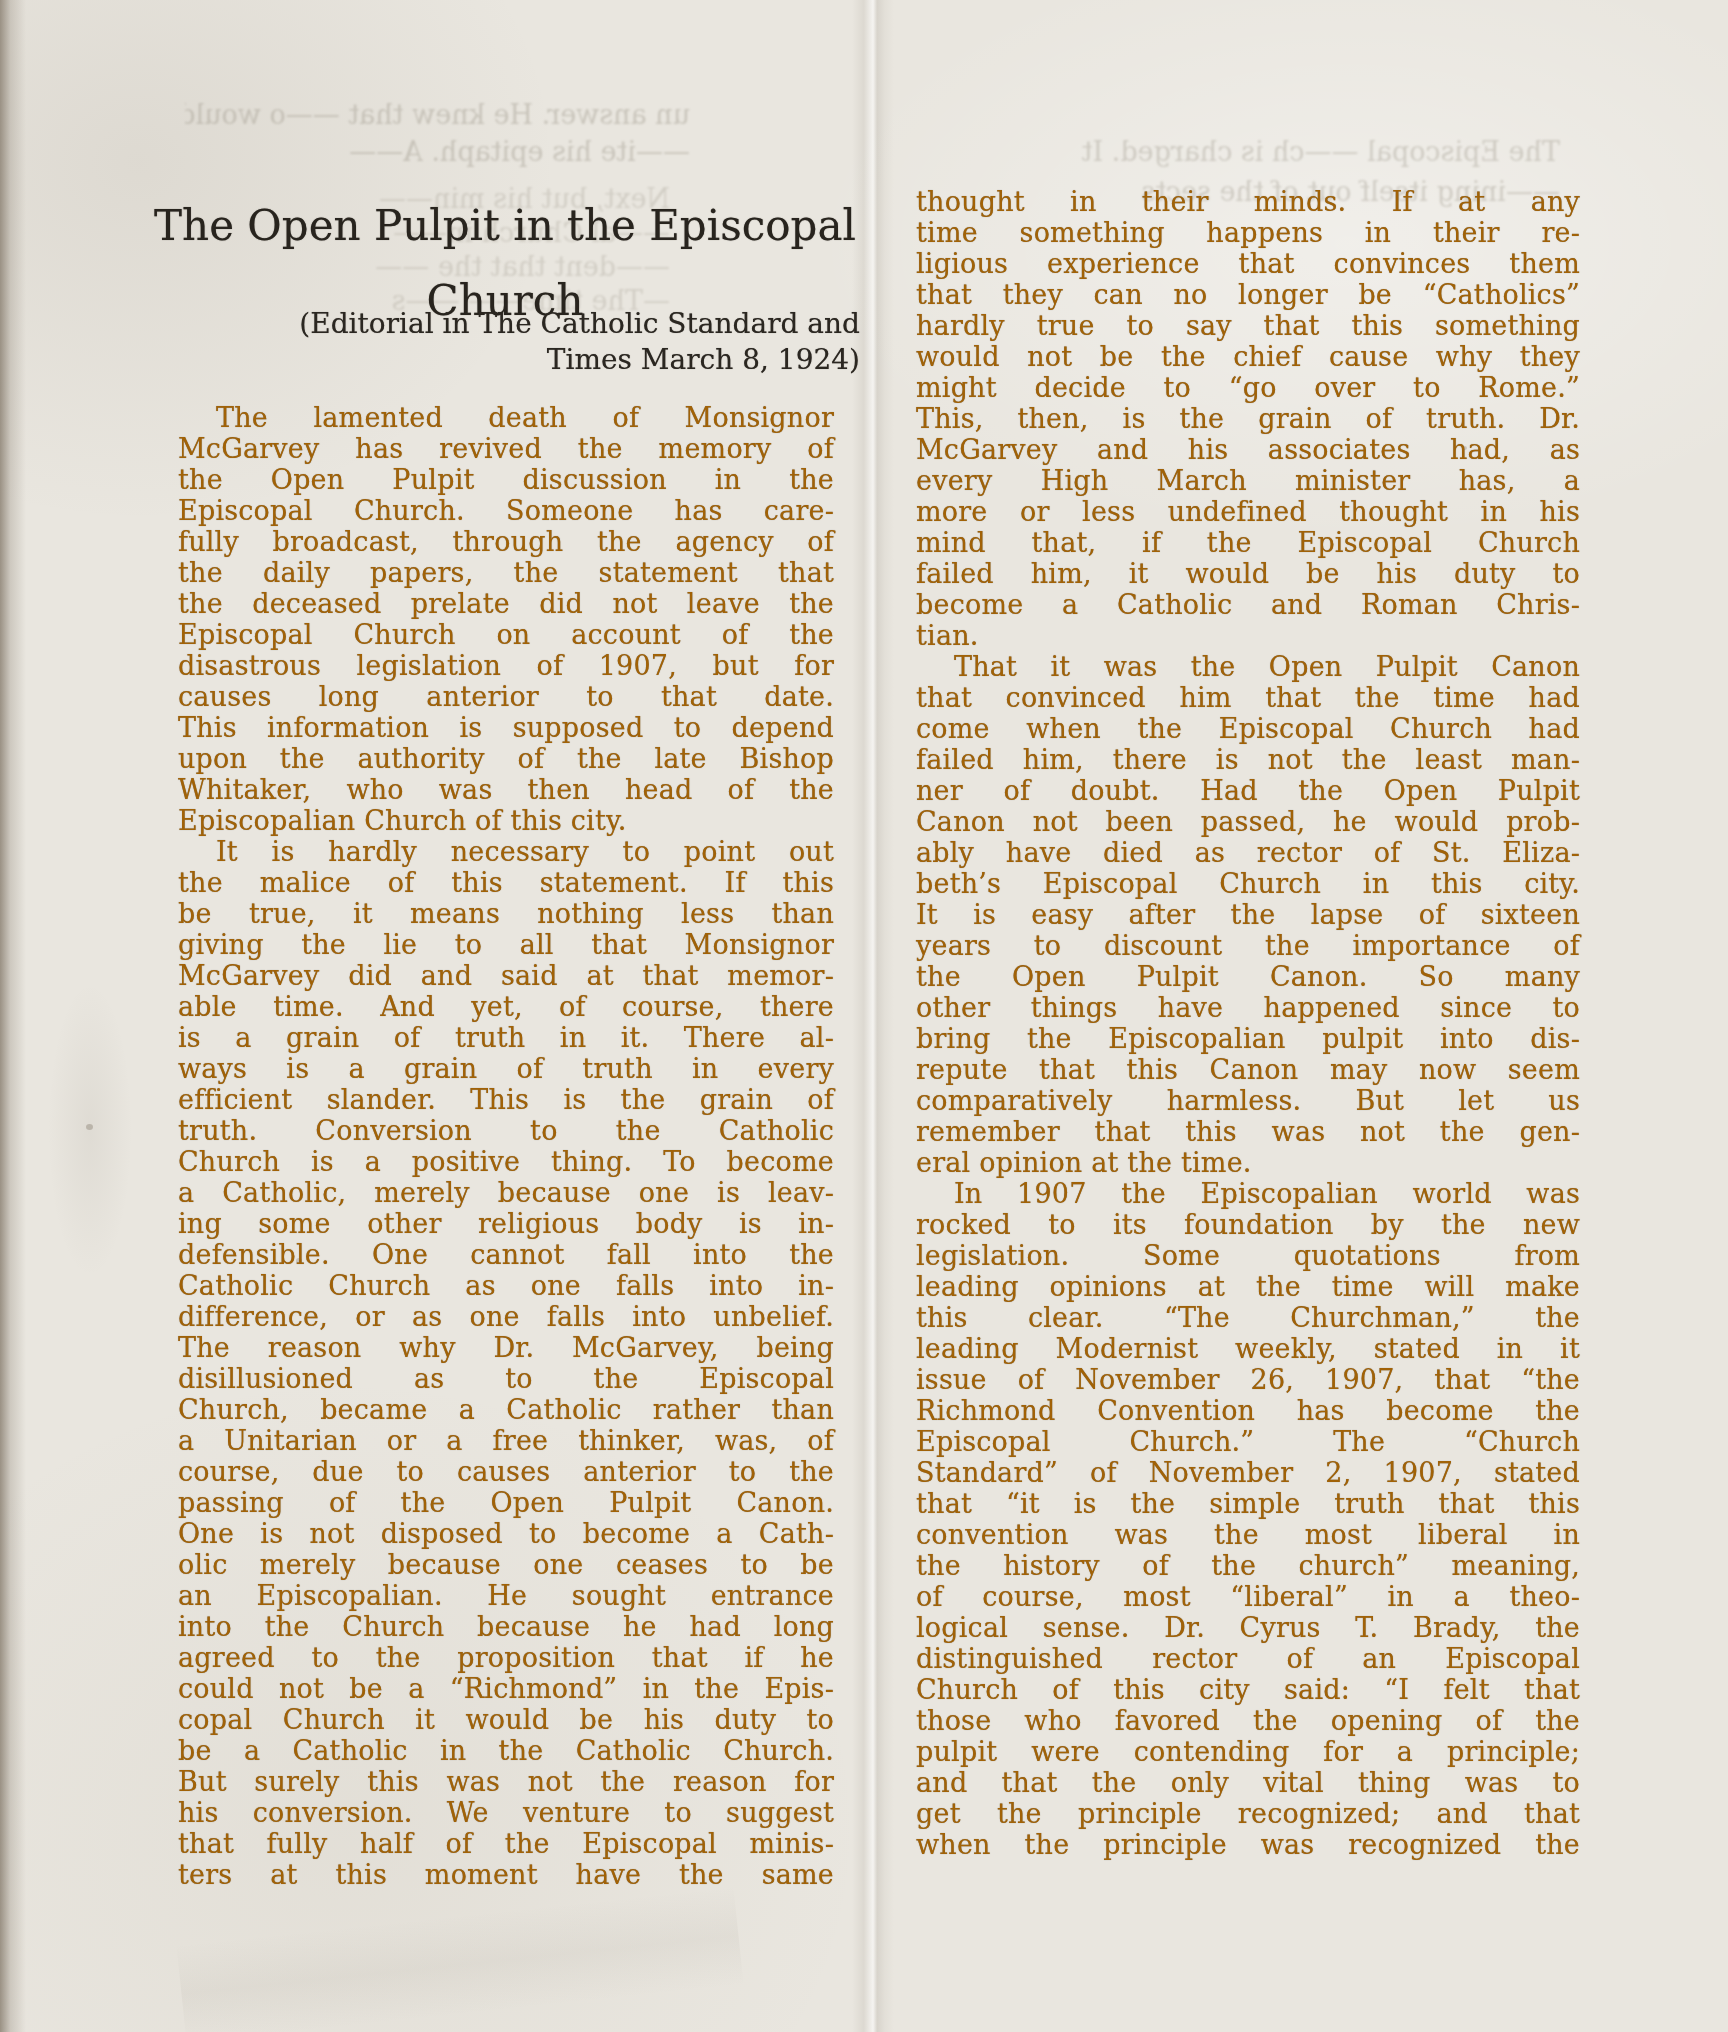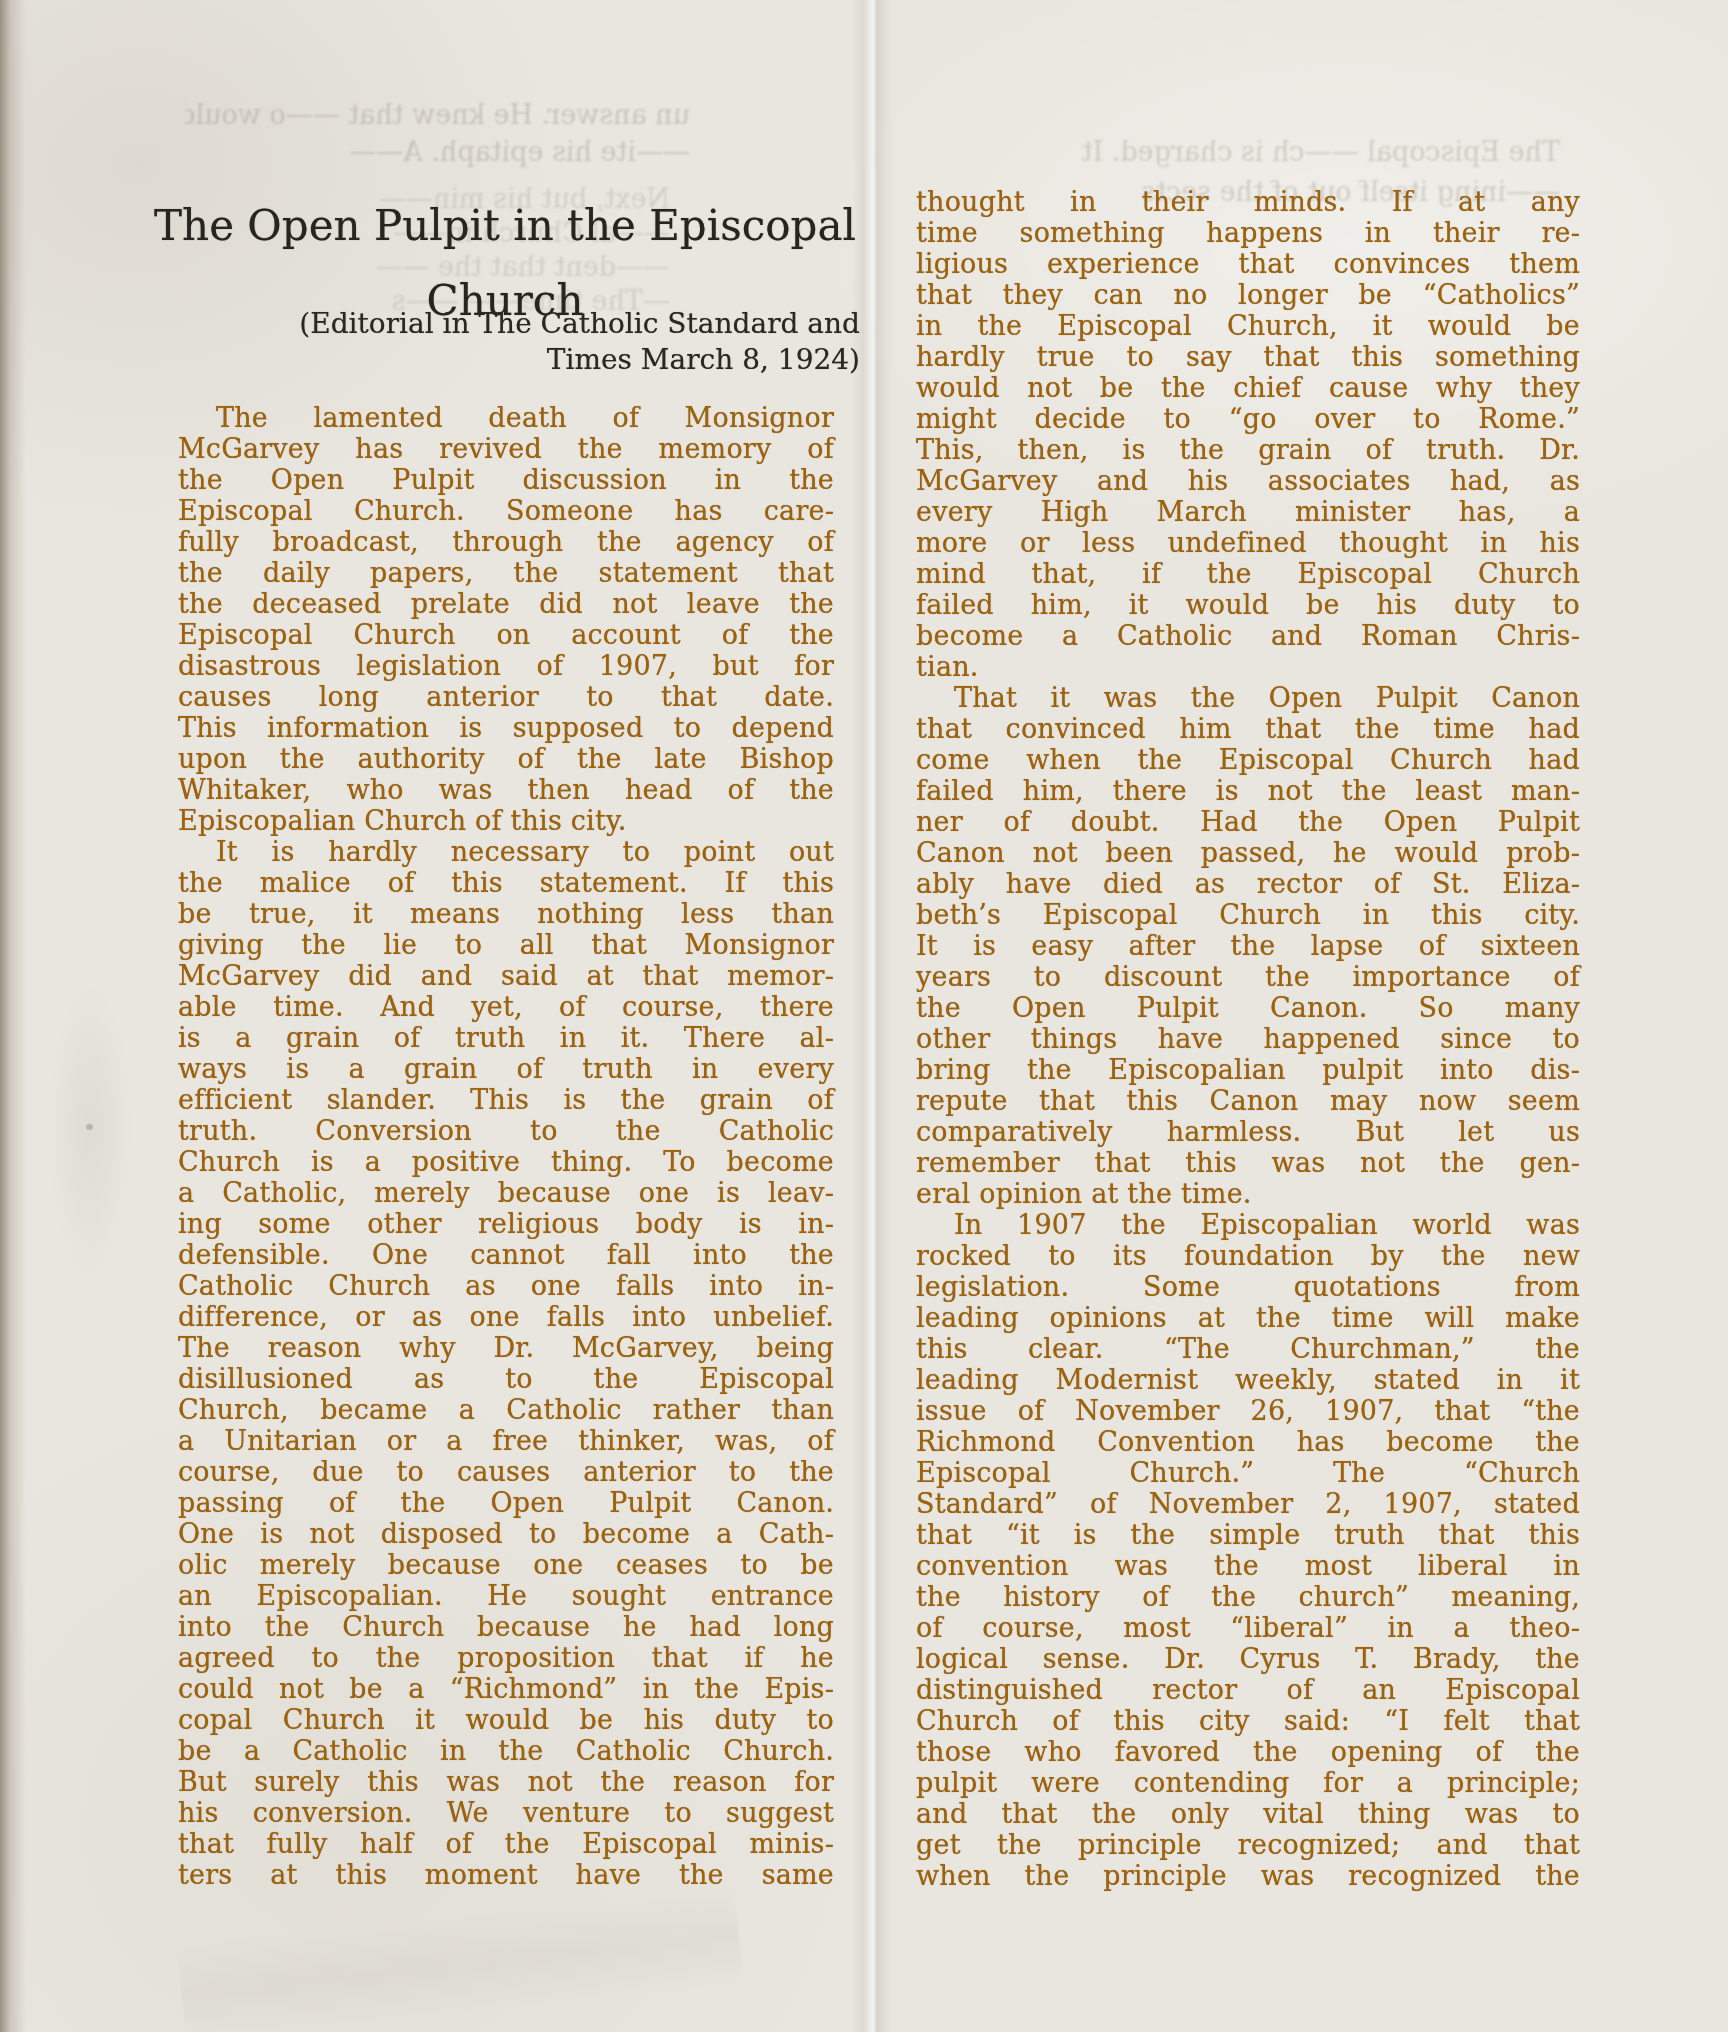--- a/index.html
+++ b/index.html
@@ -162,21 +162,20 @@
       <div class="tline">ters at this moment have the same</div>
     </div>
 </div>
 
 <div class="body-col col-right">
   <div>
       <div class="tline">thought in their minds.  If at any</div>
       <div class="tline">time something happens in their re-</div>
       <div class="tline">ligious experience that convinces them</div>
       <div class="tline">that they can no longer be “Catholics”</div>
-      <div class="tline">in the Episcopal Church, it would be</div>
       <div class="tline">hardly true to say that this something</div>
       <div class="tline">would not be the chief cause why they</div>
       <div class="tline">might decide to “go over to Rome.”</div>
       <div class="tline">This, then, is the grain of truth.  Dr.</div>
       <div class="tline">McGarvey and his associates had, as</div>
       <div class="tline">every High March minister has, a</div>
       <div class="tline">more or less undefined thought in his</div>
       <div class="tline">mind that, if the Episcopal Church</div>
       <div class="tline">failed him, it would be his duty to</div>
       <div class="tline">become a Catholic and Roman Chris-</div>

